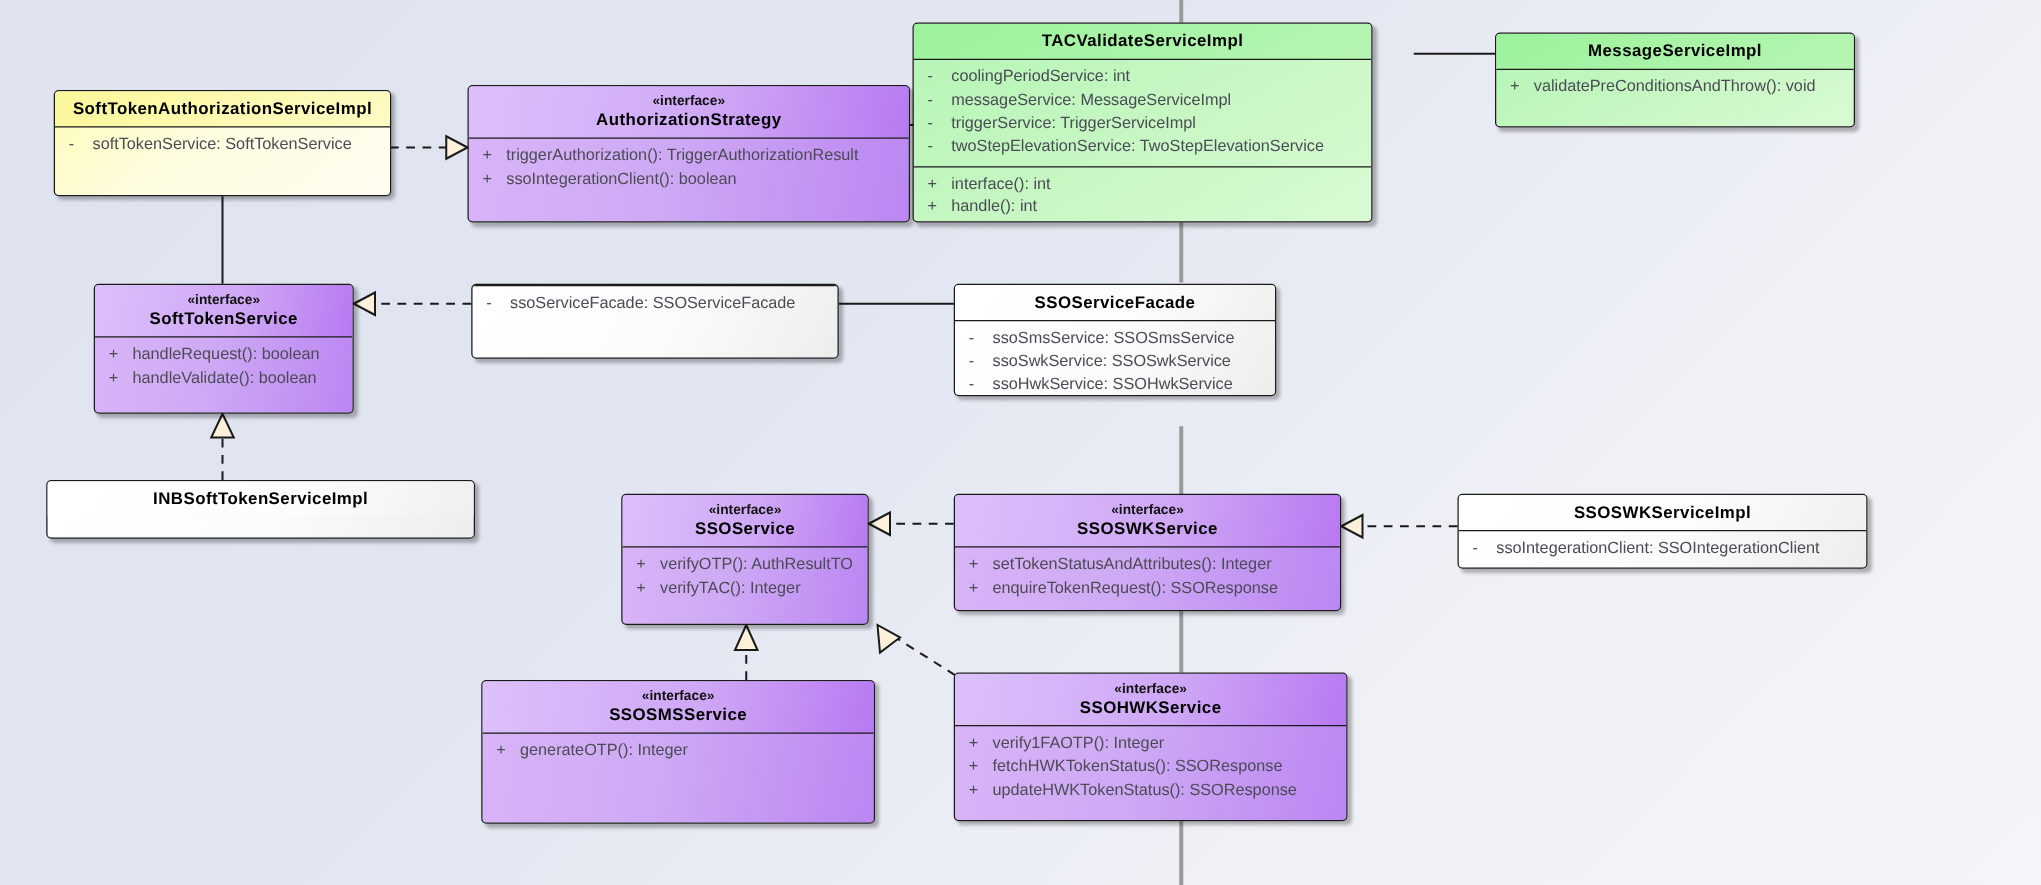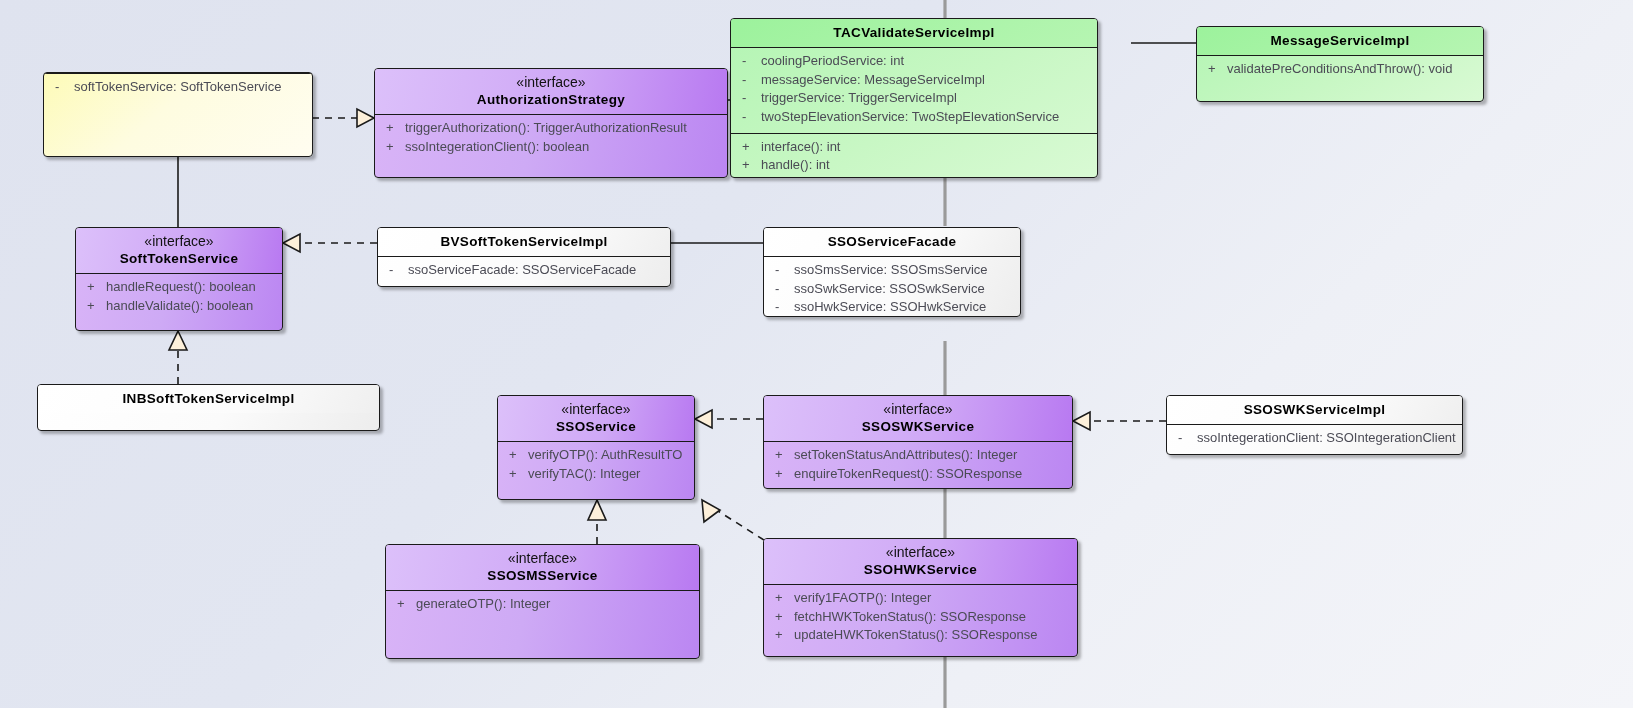--- a/index.html
+++ b/index.html
@@ -31,22 +31,22 @@
     text-align: center;
     font-weight: bold;
     font-size: 13.5px;
     color: #000;
     letter-spacing: 0.35px;
     padding: 5px 6px 6px 6px;
     line-height: 1.28;
   }
   .uml-head .stereo {
     display: block;
-    font-weight: normal;
-    font-size: 14px;
+    font-weight: bold;
+    font-size: 11px;
     letter-spacing: 0;
     color: #111;
     margin-bottom: -1px;
   }
   .uml-sep {
     height: 0;
     border-top: 1.6px solid #1a1a1a;
   }
   .uml-compartment {
     box-sizing: border-box;
@@ -130,20 +130,23 @@
     <polygon class="tri" points="1073,421 1090,412 1090,430"></polygon>
 
     <path class="edge-dashed" d="M597,544 L597,520"></path>
     <polygon class="tri" points="597,500 588,520 606,520"></polygon>
 
     <path class="edge-dashed" d="M775,547 L718,511"></path>
     <polygon class="tri" points="702,500 704,522 720,510"></polygon>
   </svg>
 
   <div class="uml-box theme-yellow" style="left:43px; top:72px; width:270px; height:85px;">
+    <div class="uml-head">
+      <span>SoftTokenAuthorizationServiceImpl</span>
+    </div>
     <div class="uml-sep"></div>
     <div class="uml-compartment">
       <div class="uml-row">
         <span class="uml-vis">-</span>
         <span class="uml-sig">softTokenService: SoftTokenService</span>
       </div>
     </div>
   </div>
 
   <div class="uml-box theme-purple" style="left:374px; top:68px; width:354px; height:110px;">
@@ -225,23 +228,20 @@
         <span class="uml-sig">handleRequest(): boolean</span>
       </div>
       <div class="uml-row">
         <span class="uml-vis">+</span>
         <span class="uml-sig">handleValidate(): boolean</span>
       </div>
     </div>
   </div>
 
   <div class="uml-box theme-white" style="left:377px; top:227px; width:294px; height:60px;">
-    <div class="uml-head">
-      <span>BVSoftTokenServiceImpl</span>
-    </div>
     <div class="uml-sep"></div>
     <div class="uml-compartment">
       <div class="uml-row">
         <span class="uml-vis">-</span>
         <span class="uml-sig">ssoServiceFacade: SSOServiceFacade</span>
       </div>
     </div>
   </div>
 
   <div class="uml-box theme-white" style="left:763px; top:227px; width:258px; height:90px;">
@@ -304,21 +304,21 @@
         <span class="uml-vis">+</span>
         <span class="uml-sig">setTokenStatusAndAttributes(): Integer</span>
       </div>
       <div class="uml-row">
         <span class="uml-vis">+</span>
         <span class="uml-sig">enquireTokenRequest(): SSOResponse</span>
       </div>
     </div>
   </div>
 
-  <div class="uml-box theme-white" style="left:1166px; top:395px; width:297px; height:60px;">
+  <div class="uml-box theme-white" style="left:1166px; top:395px; width:328px; height:60px;">
     <div class="uml-head">
       <span>SSOSWKServiceImpl</span>
     </div>
     <div class="uml-sep"></div>
     <div class="uml-compartment">
       <div class="uml-row">
         <span class="uml-vis">-</span>
         <span class="uml-sig">ssoIntegerationClient: SSOIntegerationClient</span>
       </div>
     </div>

